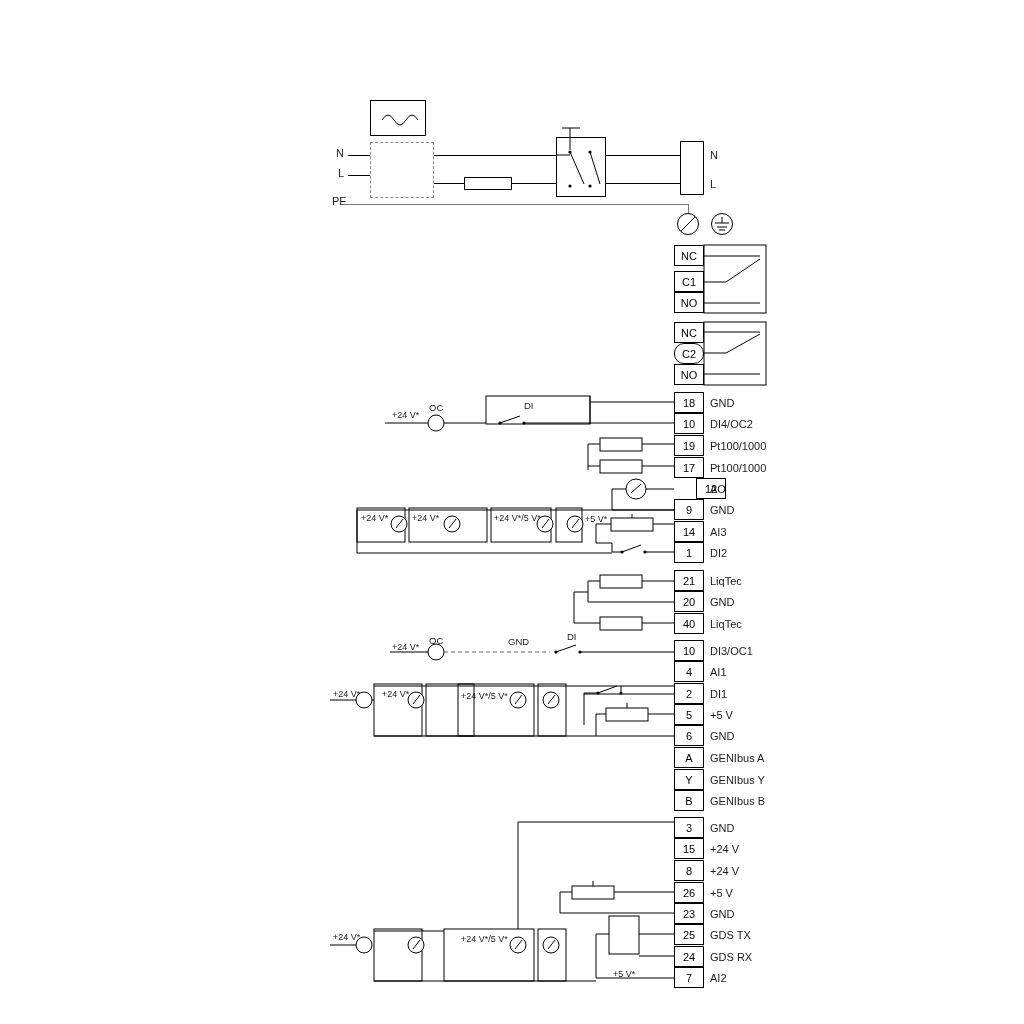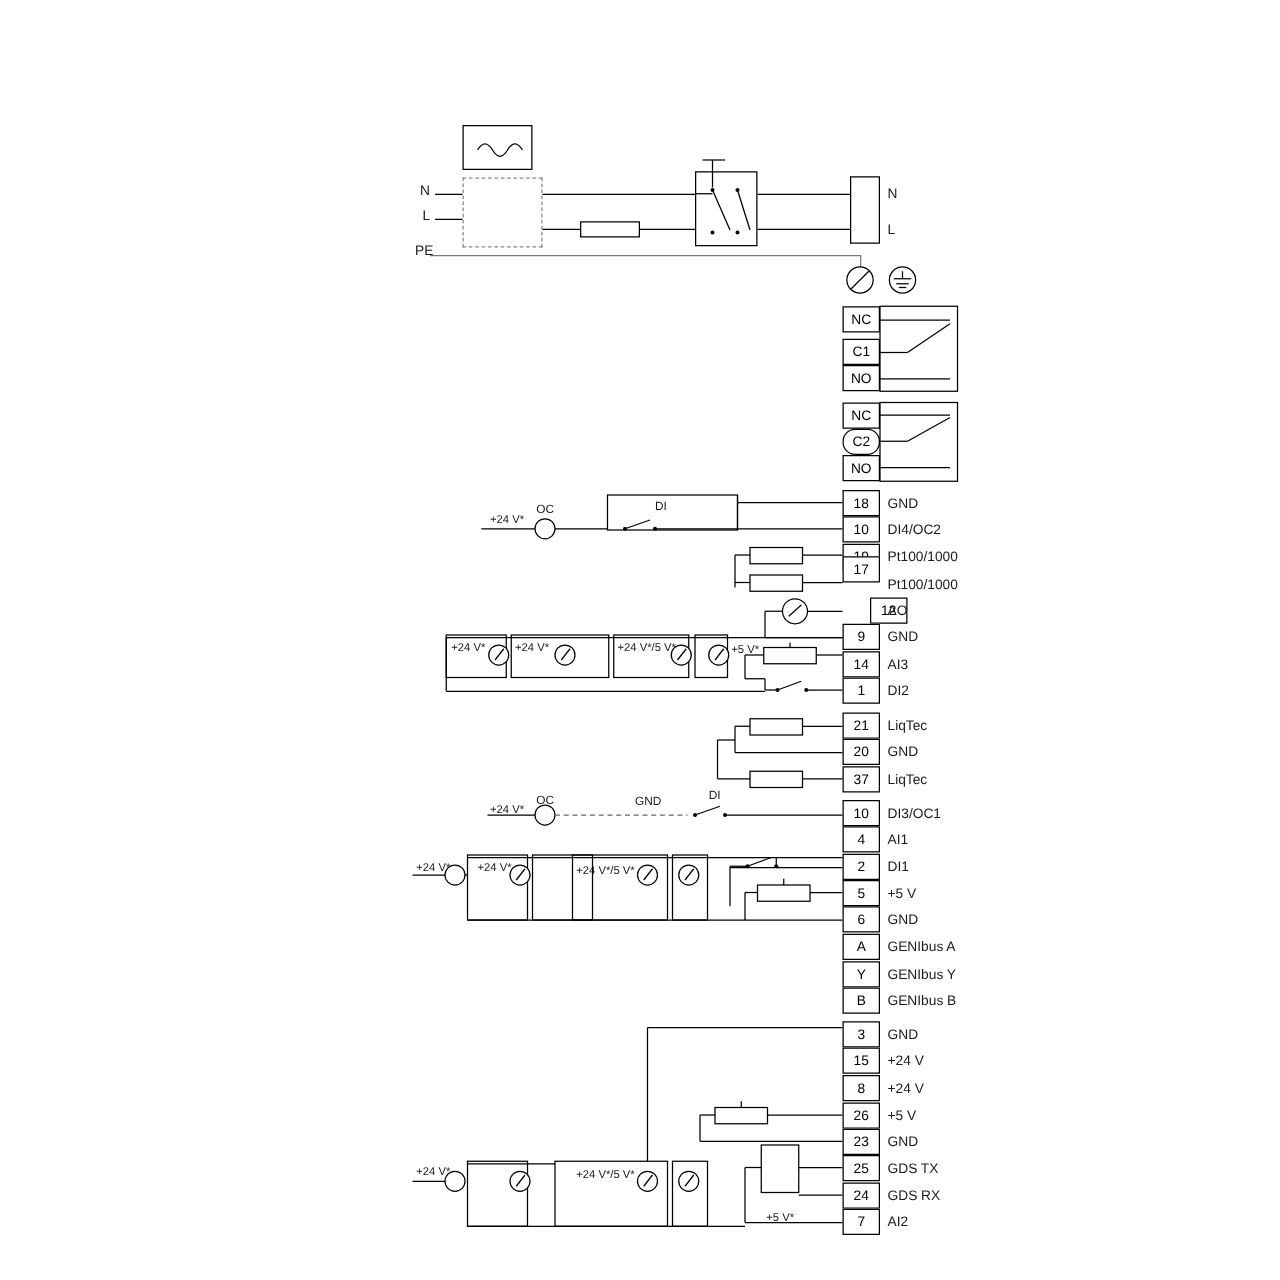--- a/index.html
+++ b/index.html
@@ -159,42 +159,42 @@
 
   <div class="term" style="left:674px; top:392px;">18</div>
   <div class="lbl" style="left:710px; top:397px;">GND</div>
 
   <div class="term" style="left:674px; top:413px;">10</div>
   <div class="lbl" style="left:710px; top:418px;">DI4/OC2</div>
 
   <div class="term" style="left:674px; top:435px;text-align:right;">19</div>
   <div class="lbl" style="left:710px; top:440px;">Pt100/1000</div>
 
-  <div class="term" style="left:674px; top:445px;">17</div>
+  <div class="term" style="left:674px; top:457px;">17</div>
   <div class="lbl" style="left:710px; top:462px;">Pt100/1000</div>
 
   <div class="term" style="left:696px; top:478px;">12</div>
   <div class="lbl" style="left:710px; top:483px;">AO</div>
 
   <div class="term" style="left:674px; top:499px;">9</div>
   <div class="lbl" style="left:710px; top:504px;">GND</div>
 
   <div class="term" style="left:674px; top:521px;">14</div>
   <div class="lbl" style="left:710px; top:526px;">AI3</div>
 
   <div class="term" style="left:674px; top:542px;">1</div>
   <div class="lbl" style="left:710px; top:547px;">DI2</div>
 
   <div class="term" style="left:674px; top:570px;">21</div>
   <div class="lbl" style="left:710px; top:575px;">LiqTec</div>
 
   <div class="term" style="left:674px; top:591px;">20</div>
   <div class="lbl" style="left:710px; top:596px;">GND</div>
 
-  <div class="term" style="left:674px; top:613px;">37</div>
+  <div class="term" style="left:674px; top:613px;">40</div>
   <div class="lbl" style="left:710px; top:618px;">LiqTec</div>
 
   <div class="term" style="left:674px; top:640px;">10</div>
   <div class="lbl" style="left:710px; top:645px;">DI3/OC1</div>
 
   <div class="term" style="left:674px; top:661px;">4</div>
   <div class="lbl" style="left:710px; top:666px;">AI1</div>
 
   <div class="term" style="left:674px; top:683px;">2</div>
   <div class="lbl" style="left:710px; top:688px;text-align:center;">DI1</div>

